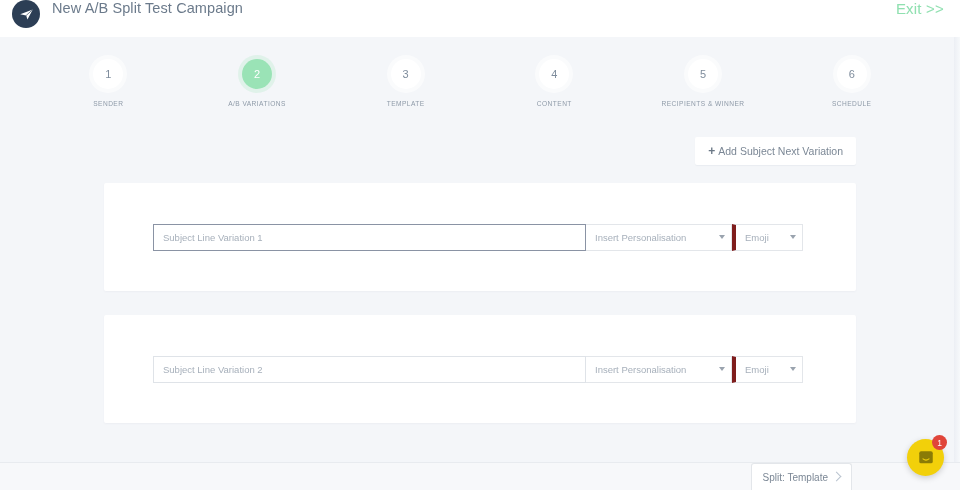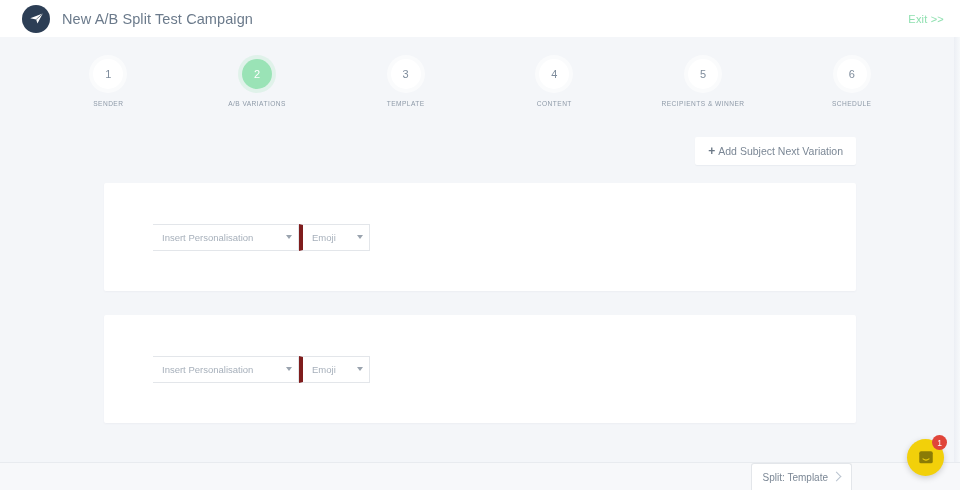--- a/index.html
+++ b/index.html
@@ -15,22 +15,22 @@
     background: #f4f6f9;
     color: #5b6b7c;
     position: relative;
   }
 
   
   .header {
     height: 37px;
     background: #ffffff;
     display: flex;
-    align-items: center;
-    padding: 0 16px 0 18px;
+    align-items: flex-start;
+    padding: 0 16px 0 8px;
     position: relative;
     z-index: 5;
   }
 
   .logo-badge {
     width: 28px;
     height: 28px;
     border-radius: 50%;
     background: #2c3e55;
     display: flex;
@@ -44,21 +44,21 @@
   .app-title {
     font-size: 14.5px;
     color: #6b7a8b;
     margin-left: 12px;
     font-weight: 400;
     letter-spacing: 0.1px;
   }
 
   .exit-link {
     margin-left: auto;
-    font-size: 11px;
+    font-size: 15px;
     color: #8fe0b0;
     letter-spacing: 0.2px;
     text-decoration: none;
     cursor: pointer;
   }
 
   
   .page {
     position: absolute;
     top: 37px;
@@ -332,33 +332,35 @@
     <button class="add-btn">
       <span class="plus-icon">+</span>
       <span>Add Subject Next Variation</span>
     </button>
   </div>
 
   <div class="cards">
 
     <div class="card">
       <div class="field-row">
+        <input class="subject-input focused" type="text" placeholder="Subject Line Variation 1" style="">
         <div class="select-wrap">
           <div class="select-box select-personalisation">Insert Personalisation</div>
           <span class="caret"></span>
         </div>
         <div class="select-wrap">
           <div class="select-box select-emoji">Emoji</div>
           <span class="caret"></span>
         </div>
       </div>
     </div>
 
     <div class="card">
       <div class="field-row">
+        <input class="subject-input" type="text" placeholder="Subject Line Variation 2" style="">
         <div class="select-wrap">
           <div class="select-box select-personalisation">Insert Personalisation</div>
           <span class="caret"></span>
         </div>
         <div class="select-wrap">
           <div class="select-box select-emoji">Emoji</div>
           <span class="caret"></span>
         </div>
       </div>
     </div>

